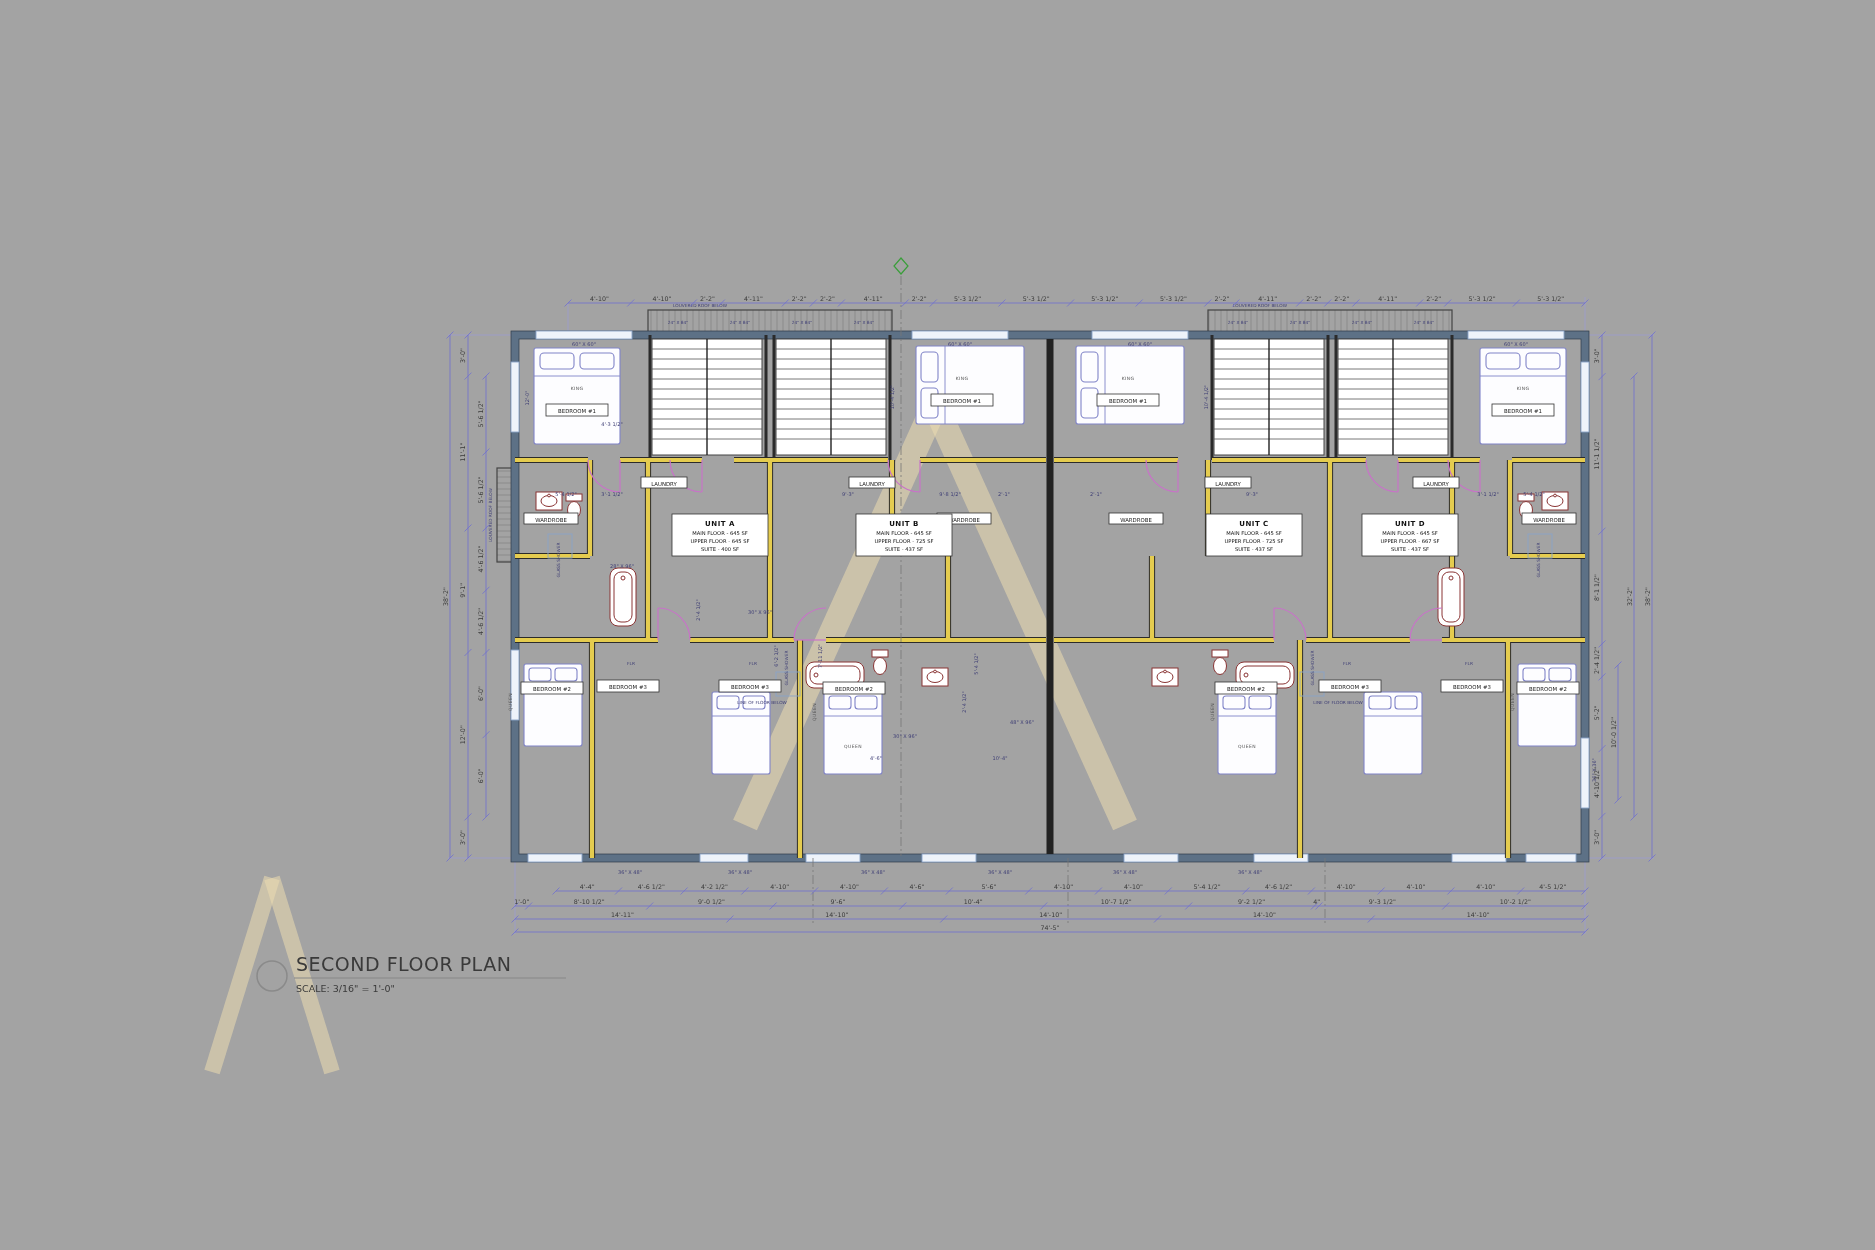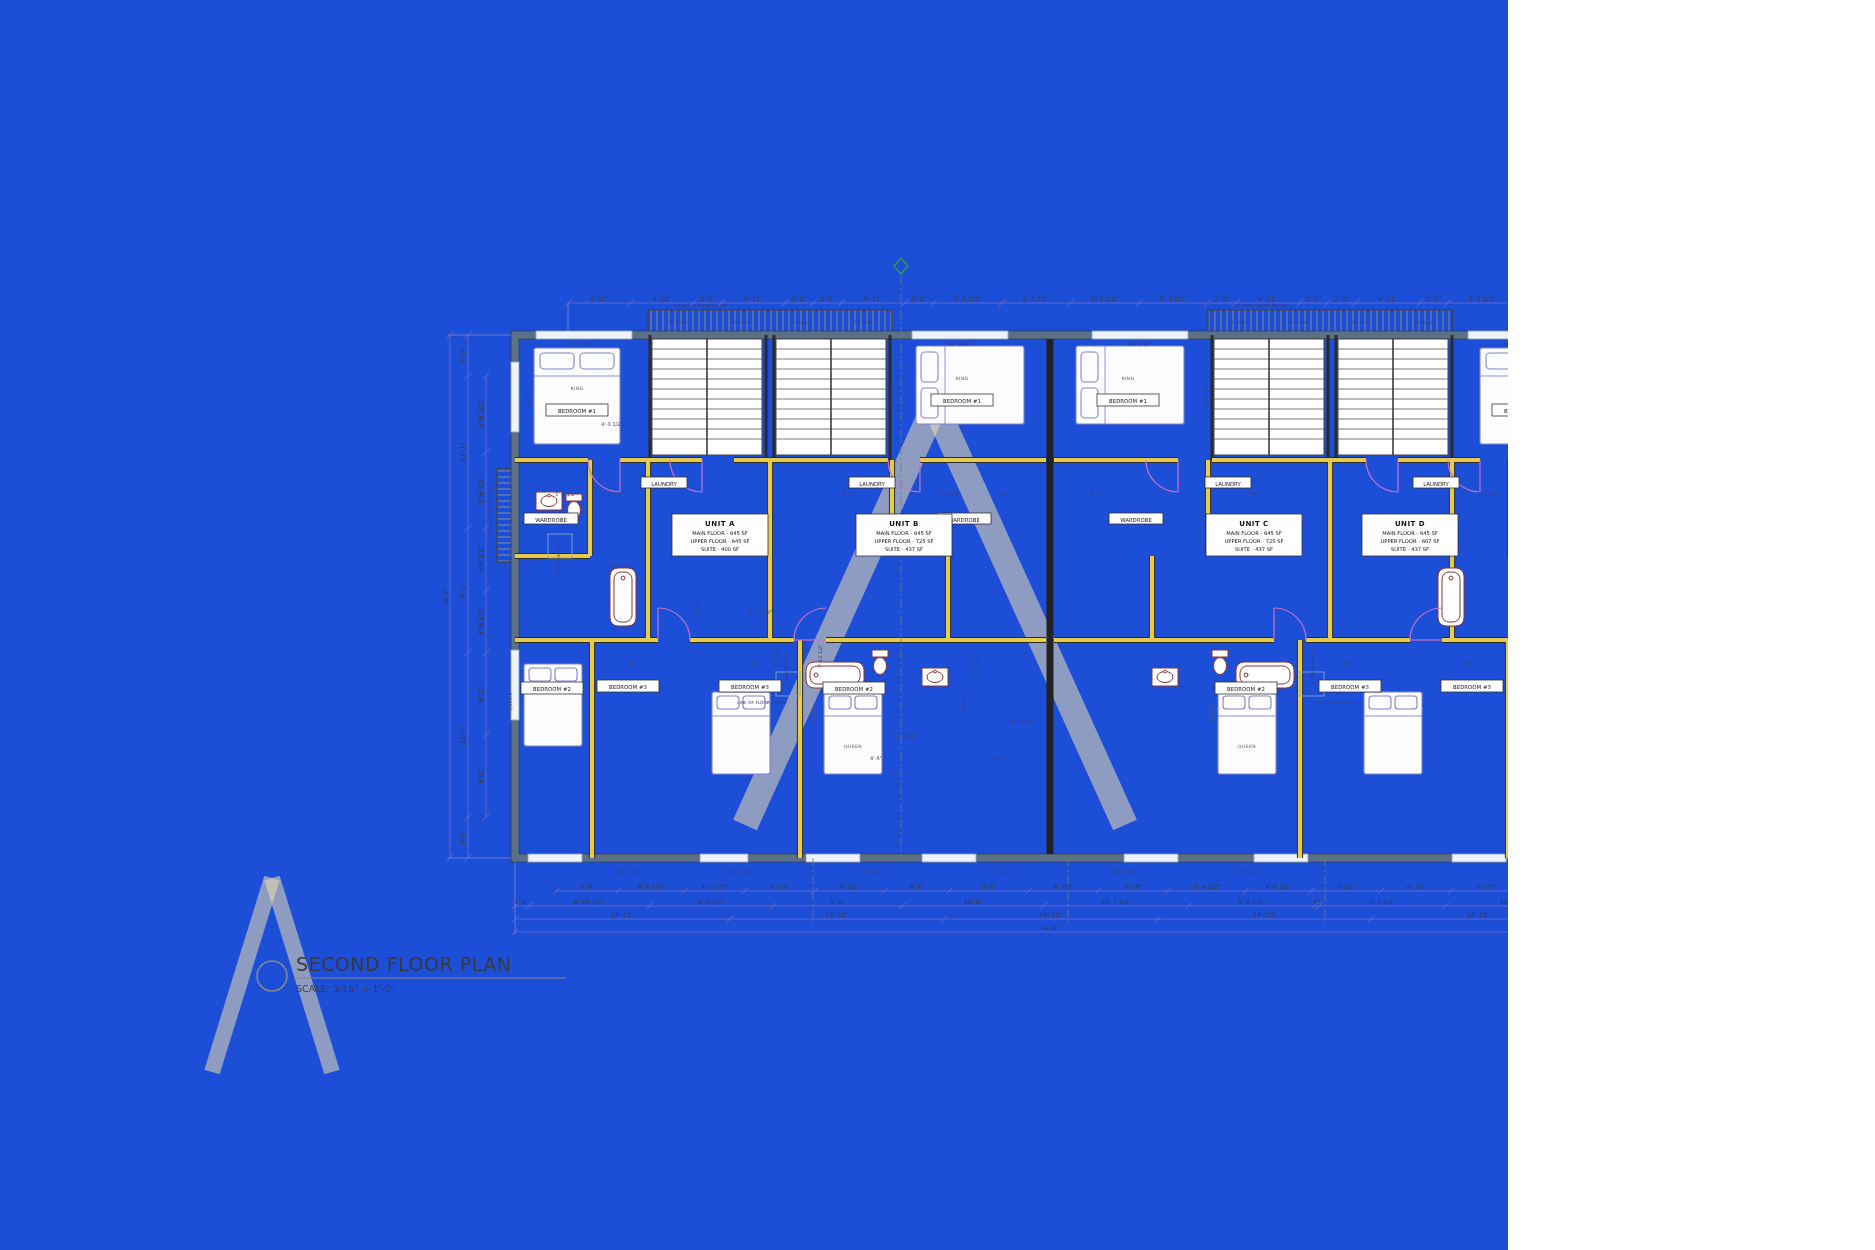--- a/index.html
+++ b/index.html
@@ -1,16 +1,16 @@
 <!DOCTYPE html>
 <html><head>
 <meta charset="utf-8">
 <style>
   html,body{margin:0;padding:0;background:#ffffff;}
-  #stage{position:relative;width:1508px;height:1250px;background:#1d4ed8;overflow:hidden;
+  #stage{position:relative;width:1875px;height:1250px;background:#a3a3a3;overflow:hidden;
          font-family:"DejaVu Sans",sans-serif;}
   svg text{font-family:"DejaVu Sans",sans-serif;}
   .dimln{stroke:#7070cf;stroke-width:.8;fill:none;}
   .wit{stroke:#9a9ae0;stroke-width:.6;}
   .dimtxt{font-size:6.3px;fill:#3a3a3a;}
   .sm{font-size:5px;fill:#3e3e75;text-anchor:middle;}
   .tiny{font-size:4.3px;fill:#3e3e75;text-anchor:middle;}
   .ext{fill:none;stroke:#5d7186;stroke-width:8;}
   .extl{fill:none;stroke:#2e3b49;stroke-width:.7;}
   .yd{fill:none;stroke:#2b2b2b;stroke-width:6.2;}

